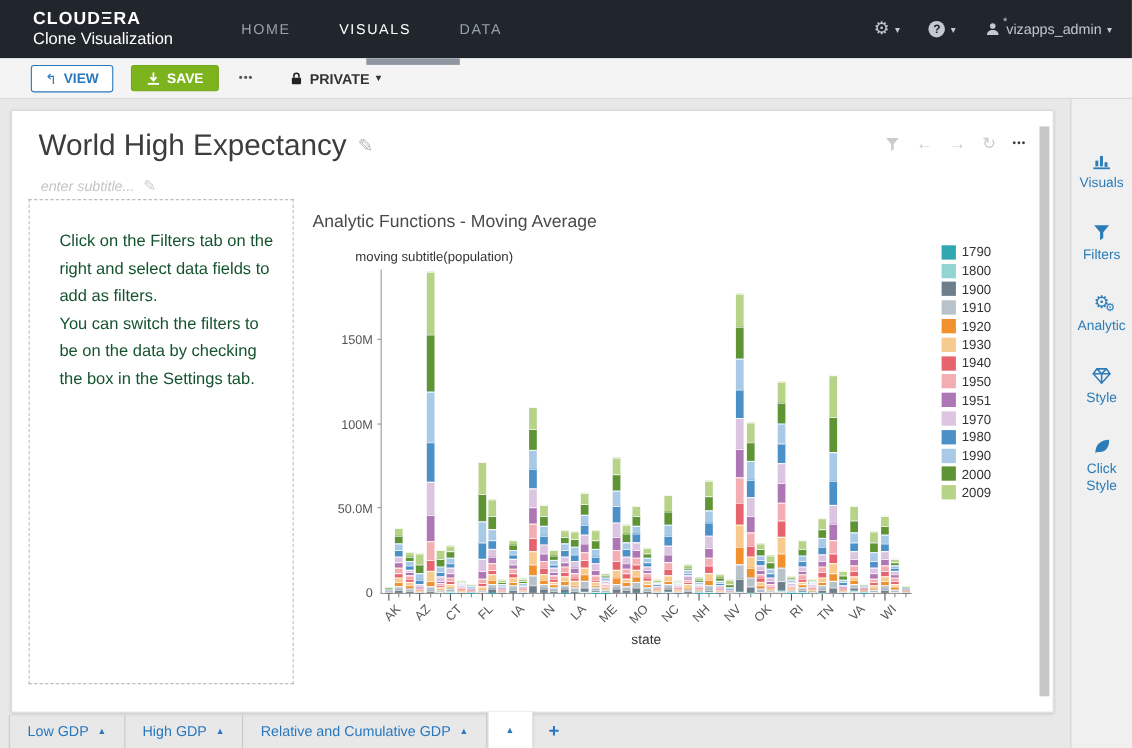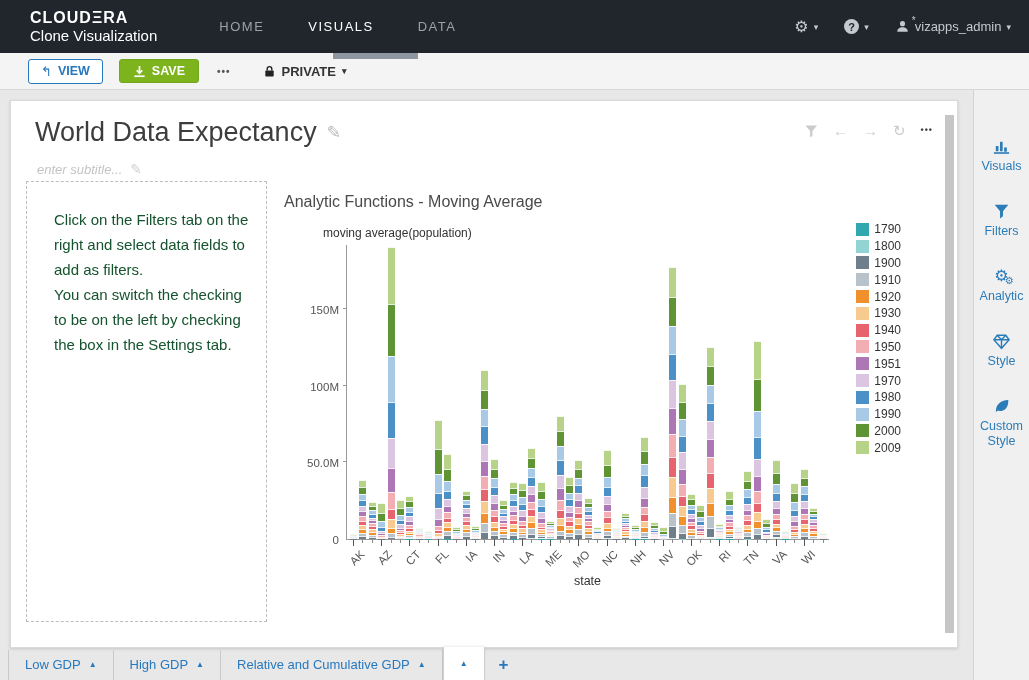--- a/index.html
+++ b/index.html
@@ -181,47 +181,47 @@
       </svg>
     <span>PRIVATE</span>
     <span class="caret-down">▾</span>
   </span>
 </div>
 
 <div class="workspace">
 
   <div class="card">
     <div class="card-title-row">
-      <span class="card-title">World Data Expectancy</span>
+      <span class="card-title">World High Expectancy</span>
       <span class="pencil">✎</span>
     </div>
 
     <div class="title-actions">
       <svg class="act" width="14" height="14" viewBox="0 0 14 14">
           <path d="M1.5 1.5h11.5l-4.6 5.4v4.8l-2.3 1.7V6.9z" fill="#cbcbcb"></path>
         </svg>
       <span class="act">←</span>
       <span class="act">→</span>
       <span class="act">↻</span>
       <span class="act dots">•••</span>
     </div>
 
     <div class="subtitle-row">
       <span class="subtitle">enter subtitle...</span>
       <span class="pencil">✎</span>
     </div>
 
     <div class="instr-box">
       <p>Click on the Filters tab on the right and select data fields to add as filters.</p>
-      <p>You can switch the checking to be on the left by checking the box in the Settings tab.</p>
+      <p>You can switch the filters to be on the data by checking the box in the Settings tab.</p>
     </div>
 
     <div class="chart-area">
       <div class="chart-title">Analytic Functions - Moving Average</div>
-      <div class="y-title">moving average(population)</div>
+      <div class="y-title">moving subtitle(population)</div>
       <div class="plot">
           <div class="y-tick-label" style="bottom: -7px;">0</div>
           <div class="y-tick-label" style="bottom: 69.5625px;">50.0M</div>
           <div class="y-tick-mark" style="bottom: 76.5625px;"></div>
           <div class="y-tick-label" style="bottom: 146.125px;">100M</div>
           <div class="y-tick-mark" style="bottom: 153.125px;"></div>
           <div class="y-tick-label" style="bottom: 222.688px;">150M</div>
           <div class="y-tick-mark" style="bottom: 229.688px;"></div>
           <div class="bars-row">
             <div class="bar">
@@ -1246,21 +1246,21 @@
           </svg>
         </span>
         <span class="s-label">Style</span>
       </div>
       <div class="side-item">
         <span class="s-icon">
           <svg width="18" height="18" viewBox="0 0 20 20" fill="#2b7cb9">
             <path d="M3.2 16.2C3 8.5 8 3.6 17 3.2c.4 8.6-4.6 13.3-11.2 12.2-.9-.1-1.8.4-2.2 1.5z"></path>
           </svg>
         </span>
-        <span class="s-label">Custom Style</span>
+        <span class="s-label">Click Style</span>
       </div>
     </div>
 
   <div class="tabbar">
       <span class="sheet-tab">
         <span>Low GDP</span>
         <span class="tab-caret">▲</span>
       </span>
       <span class="sheet-tab">
         <span>High GDP</span>

